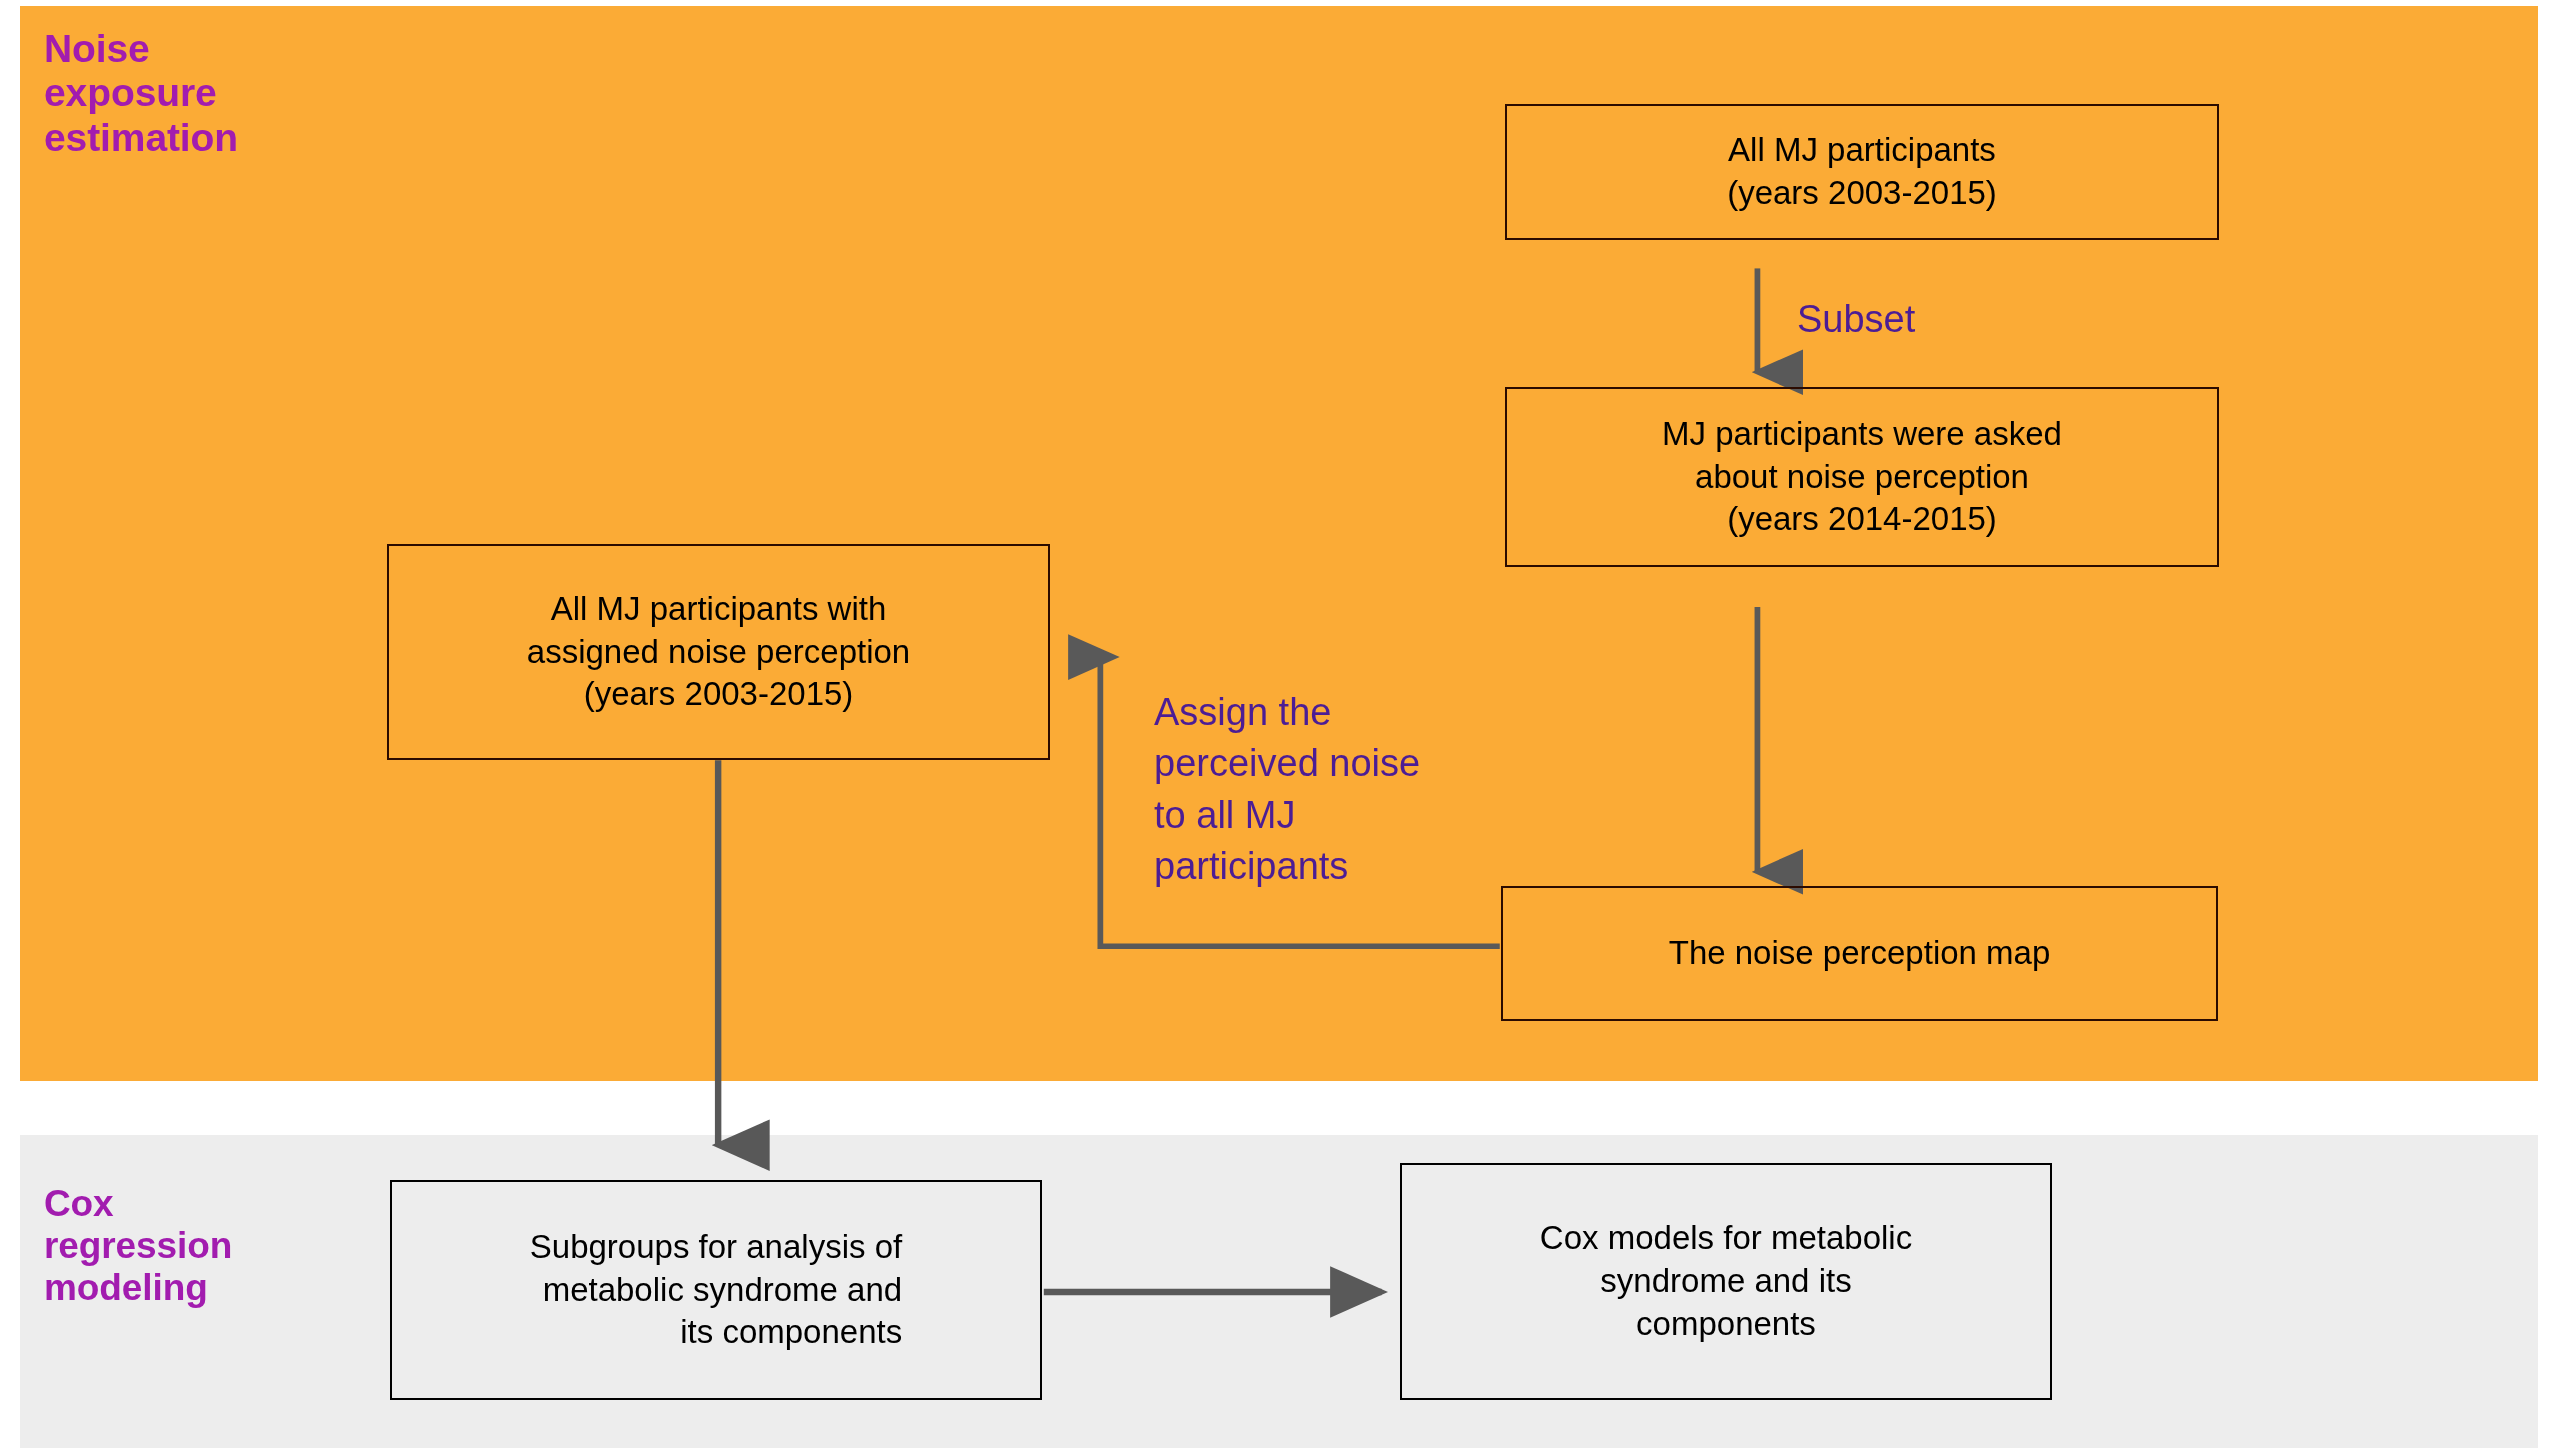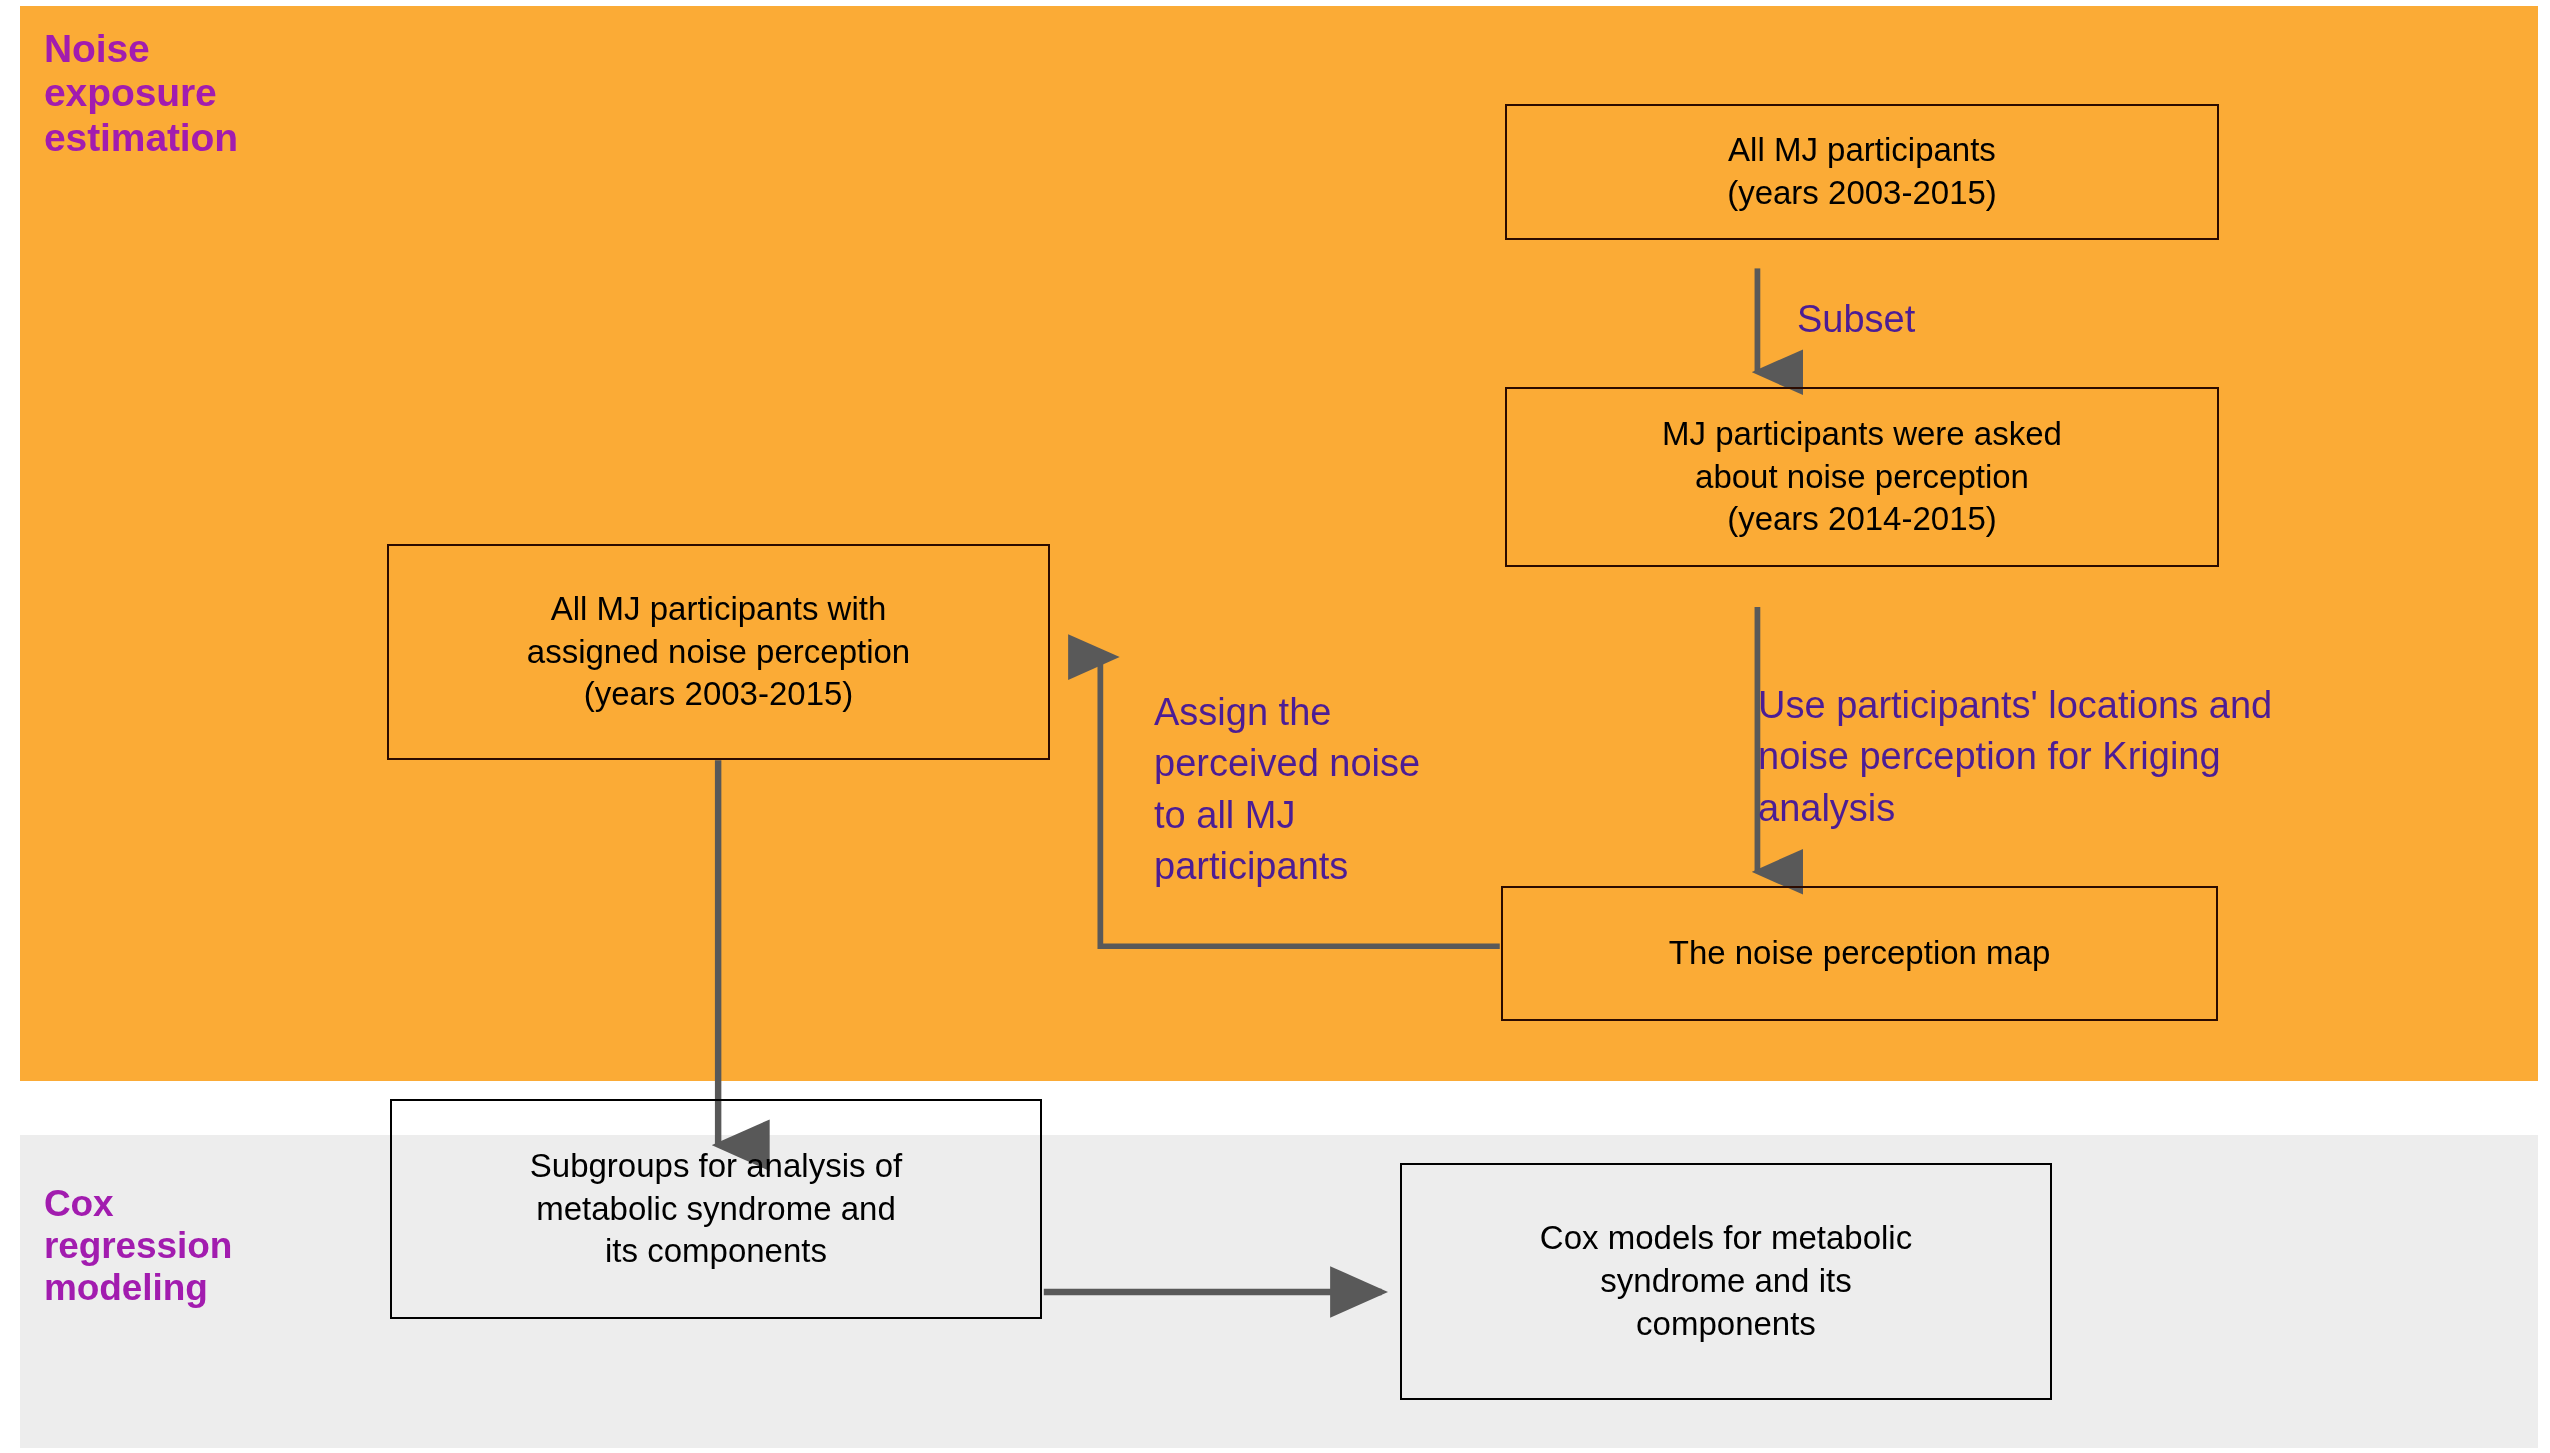--- a/index.html
+++ b/index.html
@@ -34,21 +34,21 @@
     white-space:pre-line;
     font-size:33px;
   }
   .node.orange{border:2.1px solid #2b0b00;background:transparent;}
   .node.gray{border:2.9px solid #000000;background:transparent;}
 
   #node-all-mj      {left:1505px;top:104px;  width:714px; height:136px;}
   #node-asked       {left:1505px;top:387px;  width:714px; height:180px;}
   #node-map         {left:1501px;top:886px; width:717px;height:135px;}
   #node-assigned    {left:387px; top:544px;  width:663px; height:216px;}
-  #node-subgroups   {left:390px; top:1099px; width:652px; height:220px;}
+  #node-subgroups   {left:390px; top:1180px; width:652px; height:220px;text-align:right;}
   #node-coxmodels   {left:1400px;top:1163px; width:652px; height:237px;}
 
   
   .edge-label{
     position:absolute;
     color:#4c1d95;
     font-size:38px;
     line-height:1.35;
     white-space:pre-line;
     text-align:left;
@@ -129,23 +129,20 @@
   <div class="node gray" id="node-subgroups">Subgroups for analysis of
 metabolic syndrome and
 its components</div>
 
   <div class="node gray" id="node-coxmodels">Cox models for metabolic
 syndrome and its
 components</div>
 
   <div class="edge-label" id="label-subset">Subset</div>
 
-  <div class="edge-label" id="label-kriging">Use participants' locations and
-noise perception for Kriging
-analysis</div>
 
   <div class="edge-label" id="label-assign">Assign the
 perceived noise
 to all MJ
 participants</div>
 
 </div>
 
 
 </body></html>

